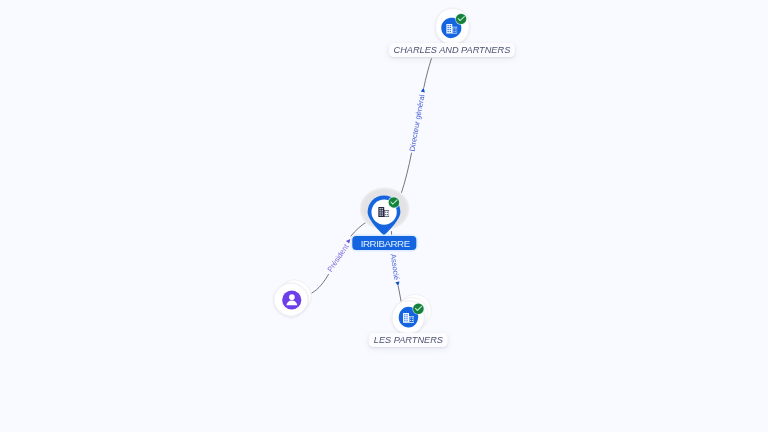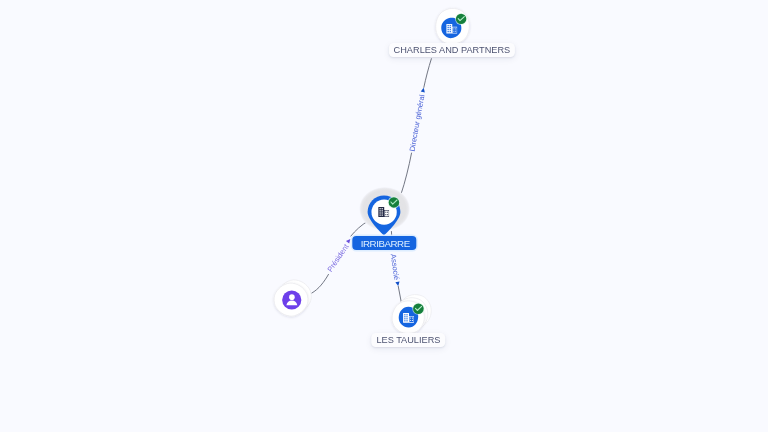--- a/index.html
+++ b/index.html
@@ -8,21 +8,21 @@
        font-family:"Liberation Sans",sans-serif;}
   #stage{position:relative;width:768px;height:432px;background:#f9faff;}
   svg.layer{position:absolute;left:0;top:0;width:768px;height:432px;overflow:visible;}
   #edgelayer{z-index:1}
   #nodelayer{z-index:2}
   #labellayer{position:absolute;left:0;top:0;width:768px;height:432px;z-index:3}
   .pill{position:absolute;white-space:nowrap;border-radius:4.5px;
         font-size:9.2px;line-height:7px;padding:3.6px 4.8px 3.3px;
         transform:translateX(-50%);}
   .pill.plain{background:#fcfcfe;color:#4d5371;
-        box-shadow:0 1px 2px rgba(30,40,90,.10),0 2px 7px rgba(30,40,90,.07);}
+        box-shadow:0 1px 2px rgba(30,40,90,.10),0 2px 7px rgba(30,40,90,.07);font-style:italic;}
   .pill.sel{background:#1565e0;color:#dff1ff;font-size:9.7px;line-height:7.2px;
         letter-spacing:-0.42px;padding:3.4px 6.4px 3.2px 6.1px;border-radius:4px;
         box-shadow:0 0 0 1.6px rgba(216,234,255,.85);}
   .elabel{position:absolute;white-space:nowrap;color:#4a5ad8;font-size:7.5px;
         transform-origin:50% 50%;}
 </style>
 </head>
 <body>
 
 <div id="stage">
@@ -165,21 +165,21 @@
         <circle cx="418.4" cy="308.7" r="6.1" fill="#dff6e8" opacity="0.7"></circle>
         <circle cx="418.4" cy="308.7" r="5.3" fill="#16803c"></circle>
         <path d="M415.5 308.4 L417.3 310.5 L421.6 306.4" fill="none" stroke="#b7ecca" stroke-width="1.1" stroke-linecap="round" stroke-linejoin="round"></path>
       </g>
     </g>
   </svg>
 
   <div id="labellayer">
     <div class="pill plain" style="left:451.9px;top:43.1px;">CHARLES AND PARTNERS</div>
     <div class="pill sel" style="left:384.4px;top:236.3px;padding-left:8px;">IRRIBARRE</div>
-    <div class="pill plain" style="left:408.4px;top:333px;">LES TAULIERS</div>
+    <div class="pill plain" style="left:408.4px;top:333px;">LES PARTNERS</div>
 
     <div class="elabel" style="left:417.2px;top:123.2px;color:#4b62d6;
          transform:translate(-50%,-50%) rotate(-79.9deg);">Directeur général</div>
     <div class="elabel" style="left:338.0px;top:258.3px;color:#7a6ae0;
          transform:translate(-50%,-50%) rotate(-55.8deg);">Président</div>
     <div class="elabel" style="left:395.1px;top:267.4px;color:#4b62d6;
          transform:translate(-50%,-50%) rotate(82.2deg);">Associé</div>
   </div>
 </div>
 

